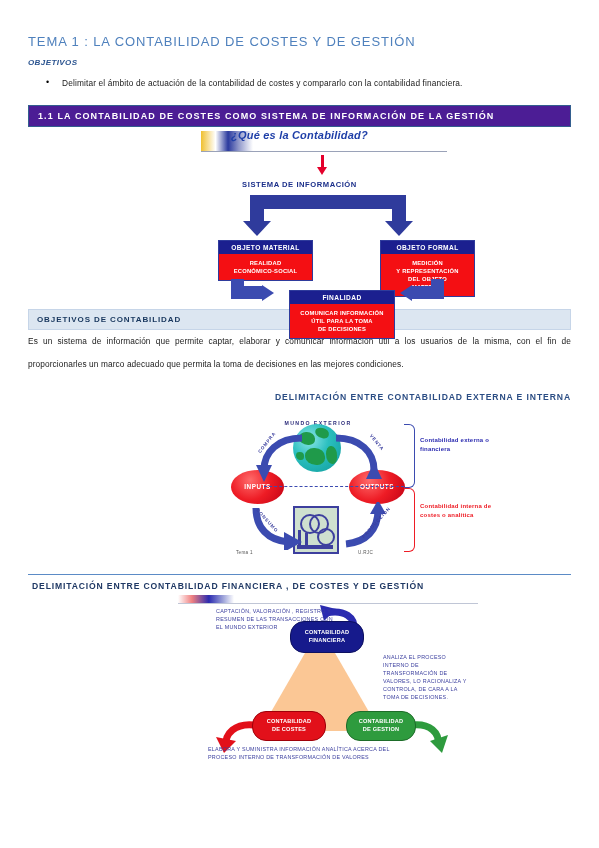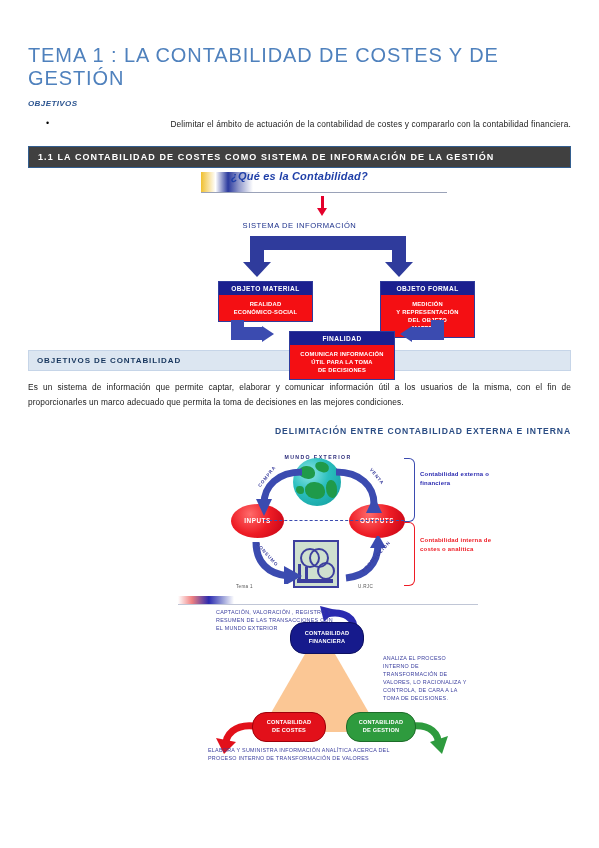--- a/index.html
+++ b/index.html
@@ -8,22 +8,22 @@
     background:#ffffff;
     font-family:"Liberation Sans", sans-serif;
     color:#1a1a1a;
     overflow:hidden;
     position:relative;
   }
   .page{position:relative;width:599px;height:848px;box-sizing:border-box;padding:0 28px;}
 
   
   .doc-title{
-    margin-top:44px;
-    font-size:20px;
+    margin-top:34px;
+    font-size:13px;
     letter-spacing:0.9px;
     color:#4f81bd;
     font-weight:400;
   }
   .objetivos{
     margin-top:9px;
     font-size:8px;
     font-weight:bold;
     font-style:italic;
     letter-spacing:0.4px;
@@ -33,34 +33,33 @@
     margin:9px 0 0 0;
     padding-left:34px;
     list-style:none;
   }
   ul.bullets li{
     position:relative;
     font-size:8.3px;
     line-height:14.5px;
     color:#1a1a1a;
     letter-spacing:0.15px;
-    text-align:right;
   }
   ul.bullets li:before{
     content:"\2022";
     position:absolute;
     left:-16px;top:-1px;
     font-size:9px;
     color:#000;
   }
 
   
   .section-bar{
     margin-top:14px;
-    background:#404040;
+    background:#4c1d95;
     border:1px solid #335e8f;
     color:#ffffff;
     font-size:9px;
     font-weight:bold;
     letter-spacing:1.1px;
     padding:5px 8px 5px 9px;
     box-sizing:border-box;
   }
 
   
@@ -69,23 +68,22 @@
     background:#dce6f1;
     border:1px solid #c6d5e8;
     color:#17365d;
     font-size:8px;
     font-weight:bold;
     letter-spacing:0.9px;
     padding:5px 8px;
     box-sizing:border-box;
   }
   .body-para{
-    margin-top:9px;
     font-size:8.3px;
-    line-height:15px;
+    line-height:23px;
     letter-spacing:0.1px;
     color:#1a1a1a;
     text-align:justify;
   }
 
   
   .centered-head{
     margin-top:16px;
     text-align:right;
     color:#2b4d84;
@@ -118,21 +116,21 @@
     color:#1f3fa8;font-size:11px;font-weight:bold;font-style:italic;letter-spacing:0.2px;
   }
   .d1-redarrow{
     position:absolute;left:291px;top:28px;width:0;height:0;
   }
   .d1-redarrow .shaft{position:absolute;left:2px;top:0;width:3px;height:14px;background:#e4002b;}
   .d1-redarrow .head{position:absolute;left:-2px;top:12px;width:0;height:0;
     border-left:5.5px solid transparent;border-right:5.5px solid transparent;border-top:8px solid #e4002b;}
   .d1-sdi{
     position:absolute;left:0;right:0;top:53px;text-align:center;
-    color:#1b2f8a;font-size:7.6px;font-weight:normal;letter-spacing:0.55px;
+    color:#1b2f8a;font-size:7.6px;font-weight:bold;letter-spacing:0.55px;
   }
 
   
   .d1-bracket{position:absolute;left:200px;top:68px;width:200px;height:40px;}
   .d1-bracket .bar{position:absolute;left:22px;top:0;width:156px;height:14px;background:#2f3b9c;}
   .d1-bracket .inner{position:absolute;left:36px;top:14px;width:128px;height:10px;background:#ffffff;}
   .d1-bracket .lv{position:absolute;left:22px;top:0;width:14px;height:26px;background:#2f3b9c;}
   .d1-bracket .rv{position:absolute;left:164px;top:0;width:14px;height:26px;background:#2f3b9c;}
   .d1-bracket .lh{position:absolute;left:15px;top:26px;width:0;height:0;
     border-left:14px solid transparent;border-right:14px solid transparent;border-top:15px solid #2f3b9c;}
@@ -369,20 +367,21 @@
     <div class="brace-blue"></div>
     <div class="brace-red"></div>
 
     <div class="side-lab" id="lab-externa">Contabilidad externa o financiera</div>
     <div class="side-lab" id="lab-interna">Contabilidad interna de costes o analítica</div>
 
     <div class="foot-note" id="d2-foot-left">Tema 1</div>
     <div class="foot-note" id="d2-foot-right">U.RJC</div>
   </div>
 
+  <div class="white-bar">DELIMITACIÓN ENTRE CONTABILIDAD FINANCIERA , DE COSTES Y DE GESTIÓN</div>
 
   <div class="diagram3">
     <div class="tri-grad"></div>
     <div class="tri-rule"></div>
 
     <div class="triangle"></div>
 
     <svg class="hook" style="left:292px;top:8px;" width="48" height="34">
       <path d="M6 10 C 24 6, 36 14, 34 28" stroke="#2b2bb0" stroke-width="7" fill="none"></path>
       <polygon points="0,2 16,6 4,18" fill="#2b2bb0"></polygon>

